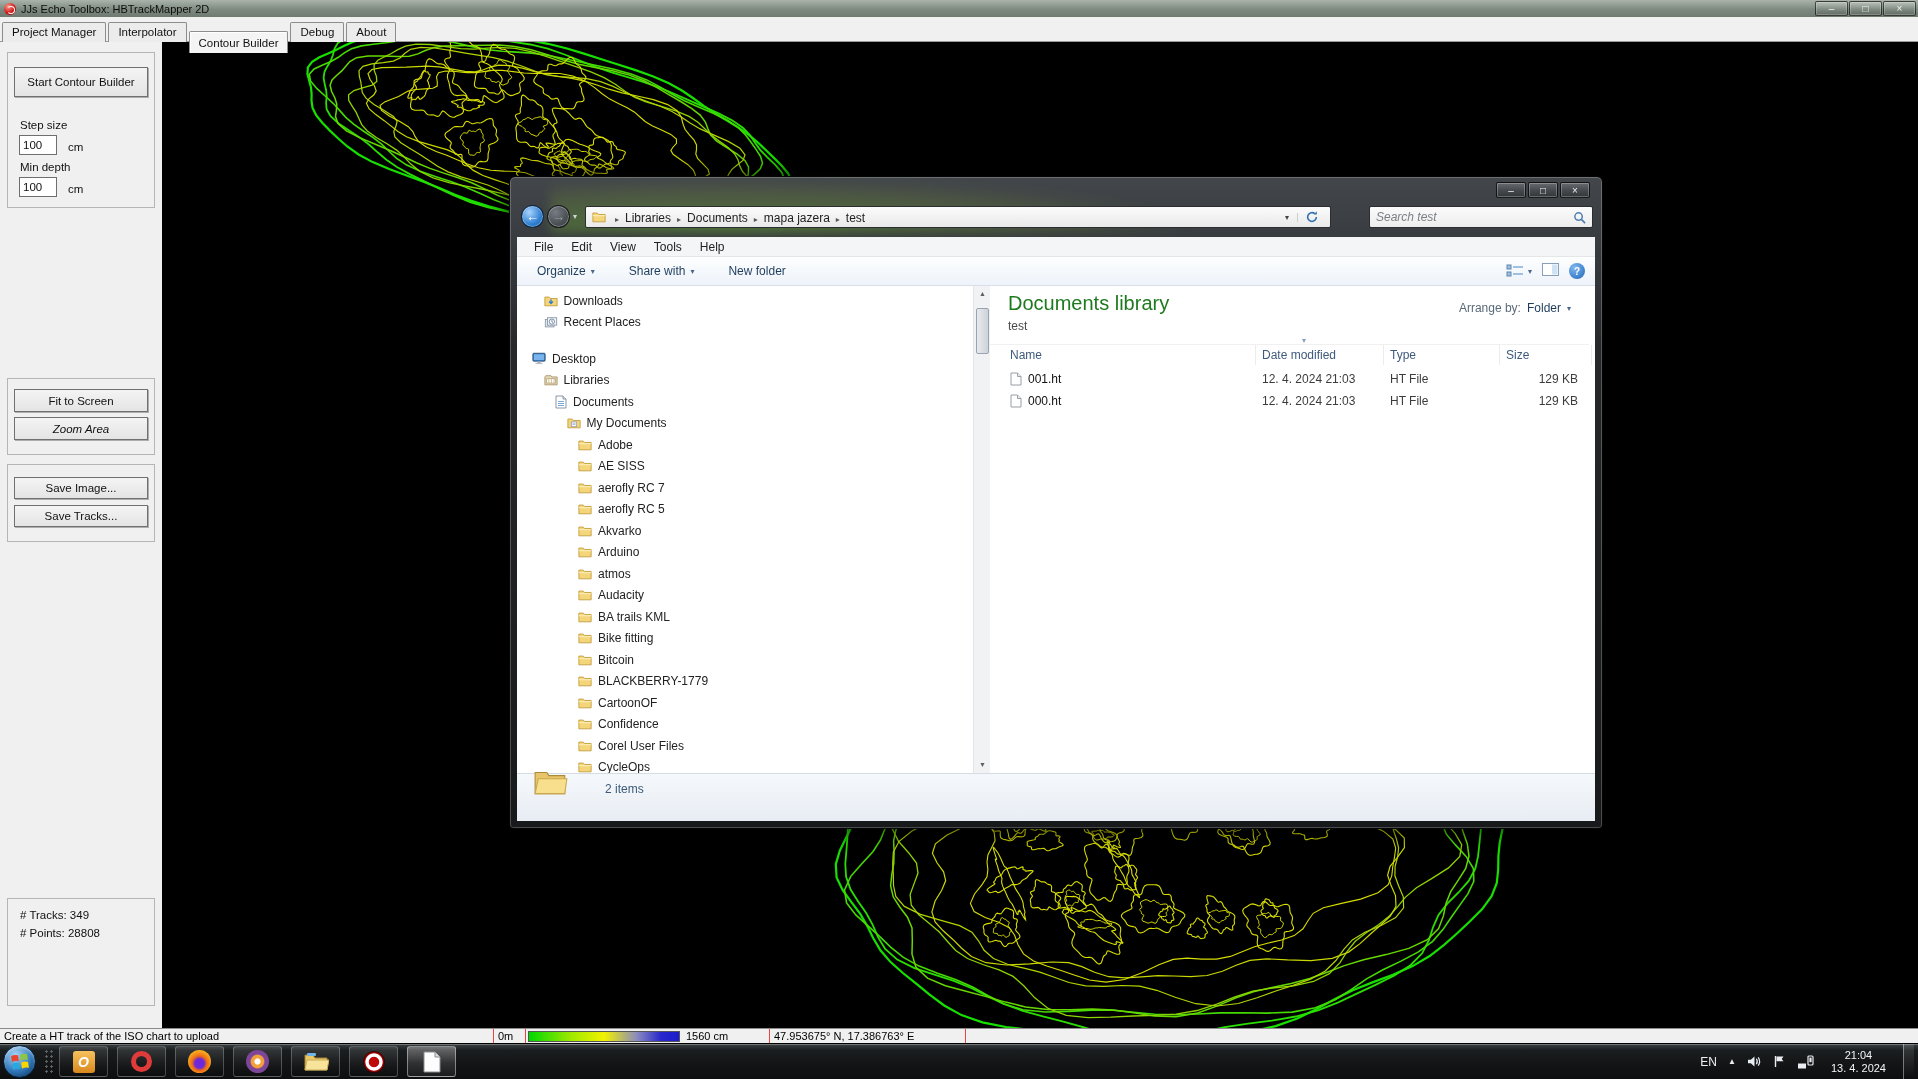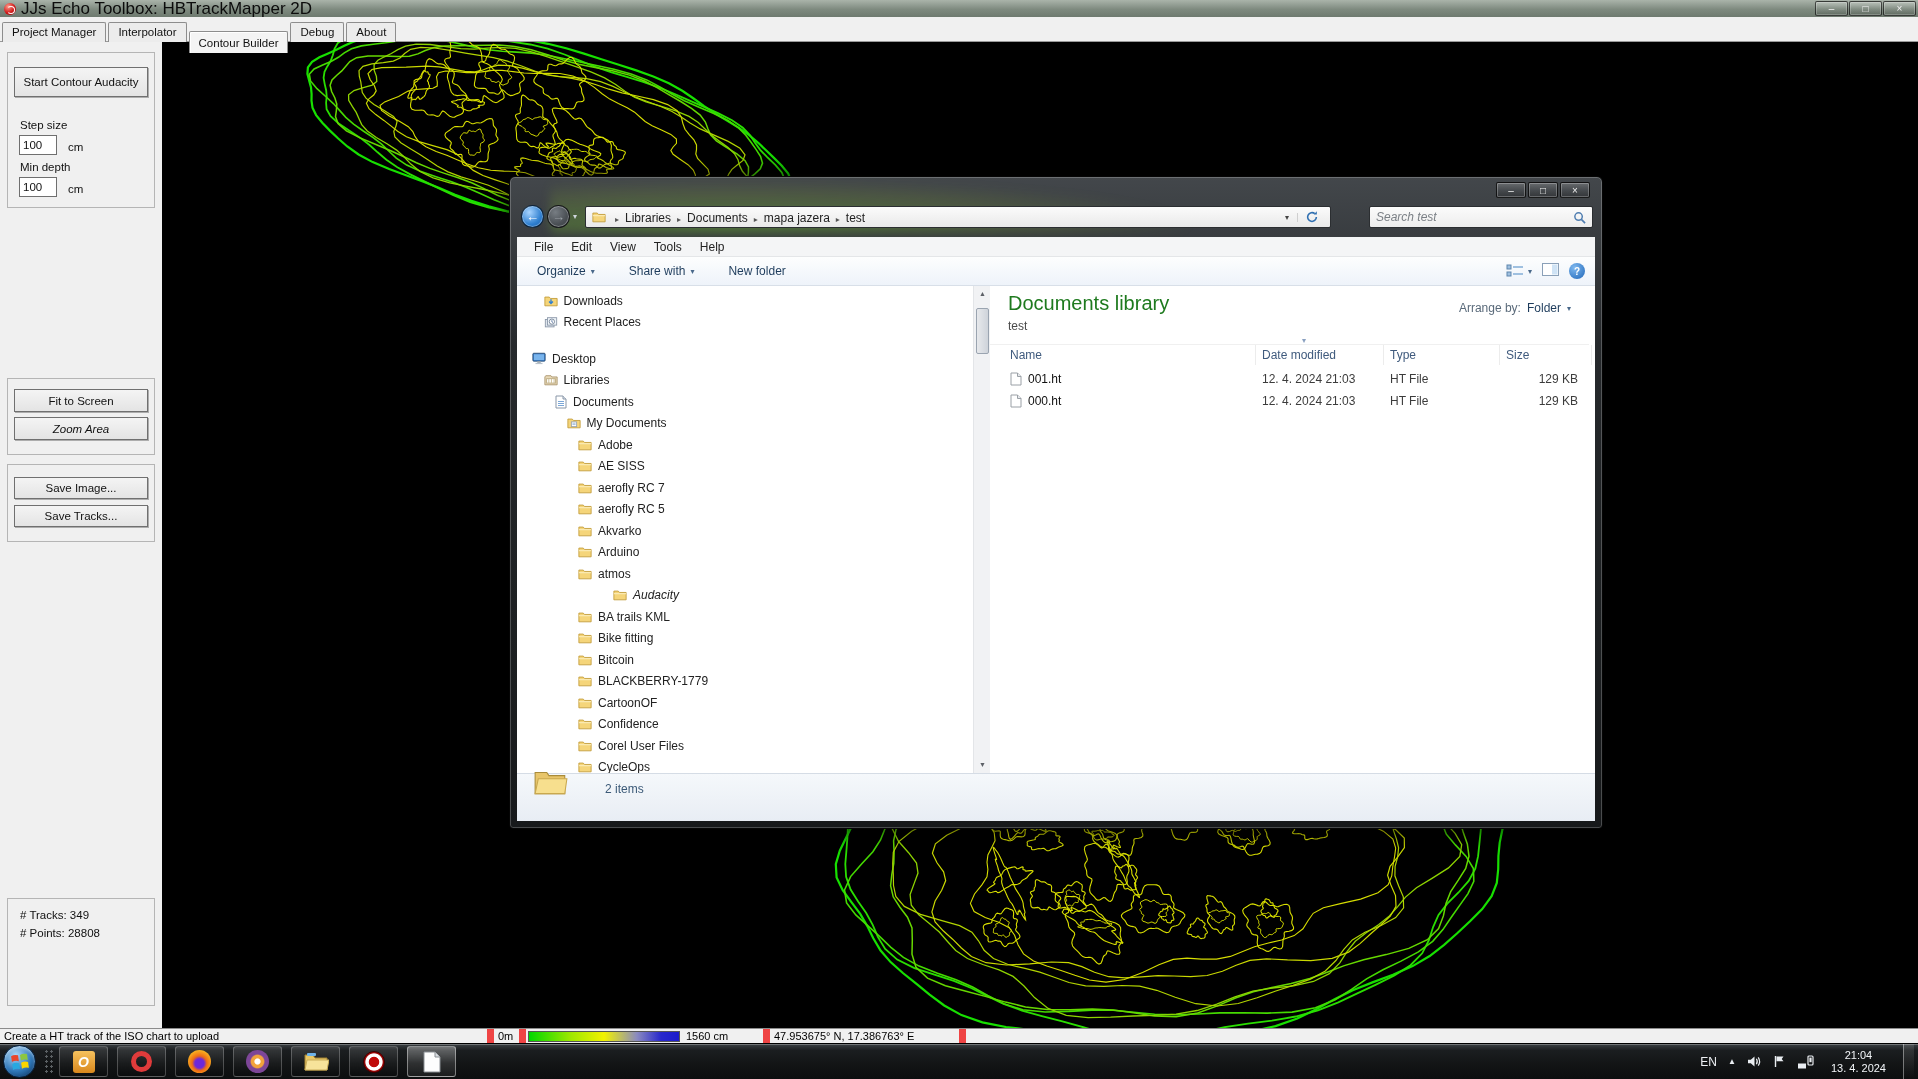--- a/index.html
+++ b/index.html
@@ -9,21 +9,21 @@
   
   #map-svg { position:absolute; left:0; top:42px; z-index:0; }
 
   
   #titlebar { position:absolute; left:0; top:0; width:1918px; height:17px; z-index:3;
     background:linear-gradient(180deg,#aab4aa,#7e8a7f 55%,#6e7a6f); display:flex; align-items:center; }
   .app-ico { width:12px; height:12px; margin:0 5px 0 4px; border-radius:50%;
     background:radial-gradient(circle at 35% 30%, #ff9a8a, #d01818 55%, #7e0808); position:relative; flex:0 0 auto; }
   .app-ico:after { content:""; position:absolute; left:3px; top:3px; width:6px; height:6px; border-radius:50%;
     border:1.5px solid #fff; border-left-color:transparent; }
-  .app-title { font-size:17px; color:#0c0c0c;text-align:center; }
+  .app-title { font-size:11px; color:#0c0c0c;text-align:center; }
   .win-controls { margin-left:auto; display:flex; gap:1px; padding-right:2px; }
   .wbtn { width:33px; height:15px; text-align:center; line-height:14px; font-size:10px; color:#f2f2f2;
     background:linear-gradient(180deg,rgba(255,255,255,.25),rgba(255,255,255,.06) 45%,rgba(0,0,0,.15));
     border:1px solid rgba(10,10,10,.65); border-radius:2px; box-shadow:inset 0 0 0 1px rgba(255,255,255,.22); }
 
   #tabstrip { position:absolute; left:0; top:17px; width:1918px; height:25px; z-index:3;
     background:#f0f0f0; border-bottom:1px solid #9a9a9a; display:flex; align-items:flex-end; padding-left:2px; }
   .tab { font-size:11.5px; color:#111; padding:3px 9px 4px 9px; border:1px solid #8d8d8d; border-bottom:none;
     background:#ececec; margin-right:2px; position:relative; top:1px; border-radius:2px 2px 0 0; }
   .tab.active { background:#f4f4f4; padding-top:5px; top:12px; z-index:2; box-shadow:inset 1px 1px 0 #fff; }
@@ -39,21 +39,21 @@
     padding:2px 3px; font-family:"Liberation Sans",sans-serif; }
   .unit { position:absolute; font-size:11.5px; color:#111; }
   .chk-row { position:absolute; left:15px; display:flex; align-items:center; gap:6px; }
   .chk-box { width:12px; height:12px; background:#fff; border:1px solid #707070; }
   .chk-lbl { font-size:11.5px; color:#111; }
   .stat-line { position:absolute; left:12px; font-size:11.5px; color:#111; }
 
   
   #appstatus { position:absolute; left:0; top:1028px; width:1918px; height:15px; z-index:4;
     background:#f0f0f0; border-top:1px solid #8c8c8c; display:flex; align-items:center; font-size:11px; color:#000; }
-  .seg { height:100%; display:flex; align-items:center; border-right:7px solid #ef4444; padding:0 4px; }
+  .seg { height:100%; display:flex; align-items:center; border-right:1px solid #ef4444; padding:0 4px; }
   .grad-bar { width:152px; height:11px; border:1px solid #555; margin:0 2px;
     background:linear-gradient(90deg,#00d800 0%,#9fe800 28%,#f2f200 50%,#8a8ac0 72%,#2828cc 88%,#1c1ccc 100%); }
 
   
   #explorer { position:absolute; left:509px; top:176px; width:1094px; height:653px; z-index:5;
     background:linear-gradient(180deg,#43474b,#26292c 26%,#1d2022 70%,#17191b);
     border:1px solid #050505; border-radius:6px 6px 4px 4px;
     box-shadow:0 0 24px rgba(0,0,0,.85), inset 0 0 0 1px rgba(255,255,255,.22); }
   .glass-glow { position:absolute; left:40px; top:2px; width:640px; height:54px; pointer-events:none;
     background:radial-gradient(ellipse at 28% 85%, rgba(120,220,40,.35), rgba(160,210,40,.14) 48%, transparent 72%);
@@ -246,21 +246,21 @@
   <div id="tabstrip">
       <div class="tab">Project Manager</div>
       <div class="tab">Interpolator</div>
       <div class="tab active">Contour Builder</div>
       <div class="tab">Debug</div>
       <div class="tab">About</div>
     </div>
 
   <div id="sidebar">
     <div class="gbox" style="top:10px;height:156px;">
-      <div class="sbtn" style="top:14px;height:30px;">Start Contour Audacity</div>
+      <div class="sbtn" style="top:14px;height:30px;">Start Contour Builder</div>
       <div class="slabel" style="top:66px;">Step size</div>
       <input class="sinput" style="top: 82px; left: 11px; width: 38px; height: 20px;" value="100">
       <div class="unit" style="top:88px;left:60px;">cm</div>
       <div class="slabel" style="top:108px;">Min depth</div>
       <input class="sinput" style="top: 124px; left: 11px; width: 38px; height: 20px;" value="100">
       <div class="unit" style="top:130px;left:60px;">cm</div>
     </div>
 
 
     <div class="gbox" style="top:336px;height:77px;">
@@ -505,21 +505,21 @@
               </div>
               <div class="tree-row" style="padding-left: 61px;">
                 <span style="display: flex;">
                   <svg width="14" height="12" viewBox="0 0 16 13">
                     <path d="M1 3.2 L1 2 L6 2 L7.4 3.6 L15 3.6 L15 12 L1 12 Z" fill="#f5d57a" stroke="#c29b3a"></path>
                     <path d="M1 5 L15 5" stroke="#fbeebc" stroke-width="1.2"></path>
                   </svg>
                 </span>
                 <span>atmos</span>
               </div>
-              <div class="tree-row" style="padding-left: 96px; font-style: italic;">
+              <div class="tree-row" style="padding-left: 61px;">
                 <span style="display: flex;">
                   <svg width="14" height="12" viewBox="0 0 16 13">
                     <path d="M1 3.2 L1 2 L6 2 L7.4 3.6 L15 3.6 L15 12 L1 12 Z" fill="#f5d57a" stroke="#c29b3a"></path>
                     <path d="M1 5 L15 5" stroke="#fbeebc" stroke-width="1.2"></path>
                   </svg>
                 </span>
                 <span>Audacity</span>
               </div>
               <div class="tree-row" style="padding-left: 61px;">
                 <span style="display: flex;">

